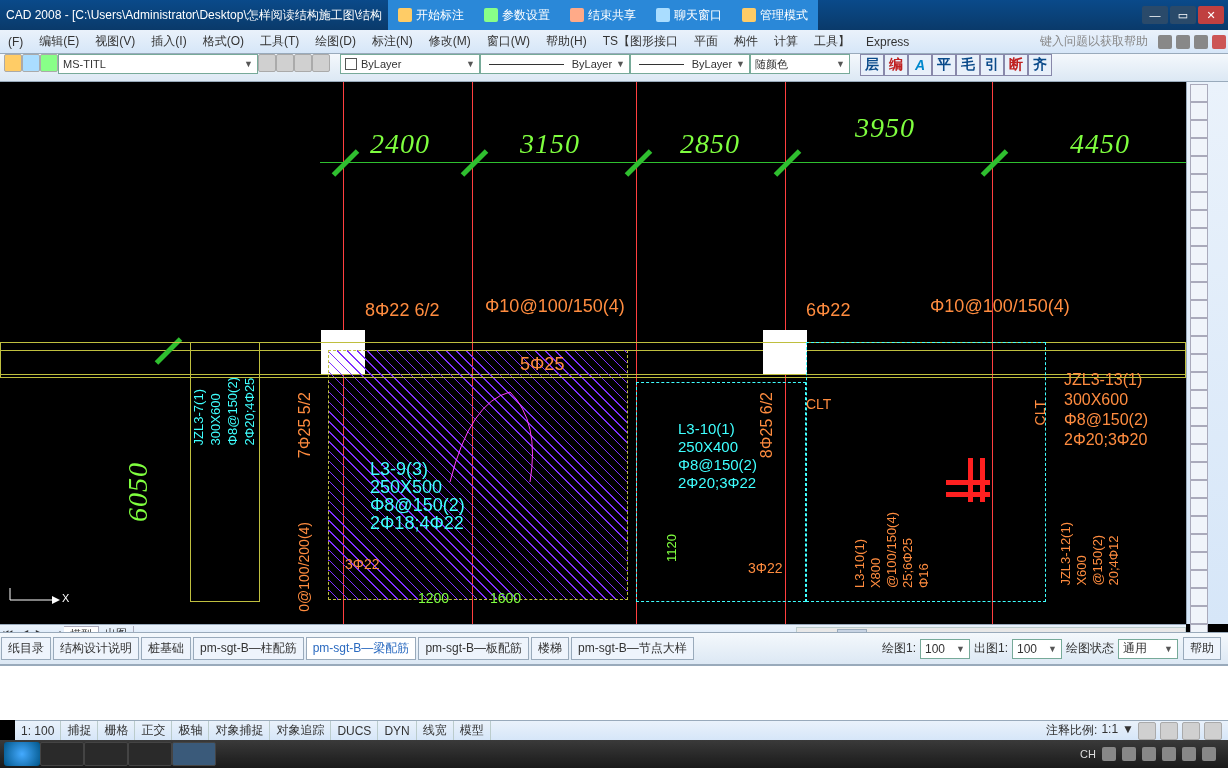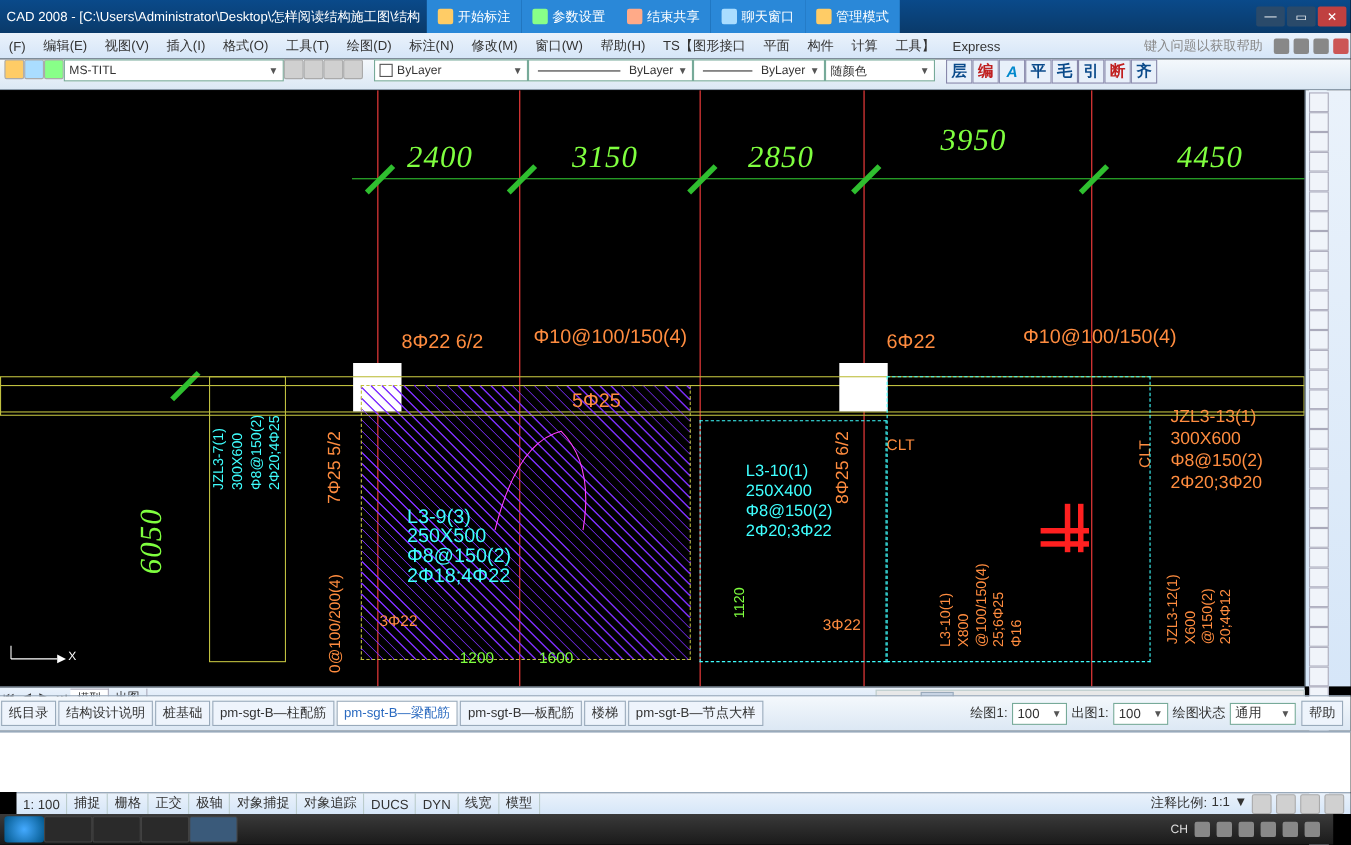--- a/index.html
+++ b/index.html
@@ -75,21 +75,21 @@
 
 
 .cmd { position: absolute; left: 0; right: 0; bottom: 48px; height: 56px; background: #fff; border-top: 2px solid #9ab; font-size: 12px; font-family: Consolas, monospace; color: #333; }
 
 
 .status { position: absolute; left: 0; right: 0; bottom: 28px; height: 20px; background: linear-gradient(#eaf2fb,#d6e6f8); border-top: 1px solid #9ab; display: flex; align-items: center; font-size: 12px; color: #333; margin-left: 15px; }
 .status .cell { padding: 0 6px; border-right: 1px solid #bcc; height: 100%; display: flex; align-items: center; }
 .status .right { margin-left: auto; display: flex; align-items: flex-start; gap: 4px; padding-right: 6px; }
 
 
-.taskbar { position: absolute; left: 0; right: 16px; bottom: 0; height: 28px; background: linear-gradient(#3a3a3a,#1a1a1a); display: flex; align-items: center; padding: 0 4px; gap: 0; }
+.taskbar { position: absolute; left: 0; right: 0; bottom: 0; height: 28px; background: linear-gradient(#3a3a3a,#1a1a1a); display: flex; align-items: center; padding: 0 4px; gap: 0; }
 .startbtn { width: 36px; height: 24px; border-radius: 3px; background: radial-gradient(circle,#4af,#058); }
 .tbtn { width: 44px; height: 24px; background: #2a2a2a; border: 1px solid #444; border-radius: 2px; }
 .tbtn.active { background: #3a5a7a; }
 .tray { margin-left: auto; display: flex; align-items: center; gap: 6px; color: #ddd; font-size: 11px; padding-right: 8px; }
 .tray .ti { width: 14px; height: 14px; background: #888; border-radius: 2px; }
 
 
 .cross { position: absolute; color: #ff2020; }
 .cross .h, .cross .v { position: absolute; background: currentColor; }
 

